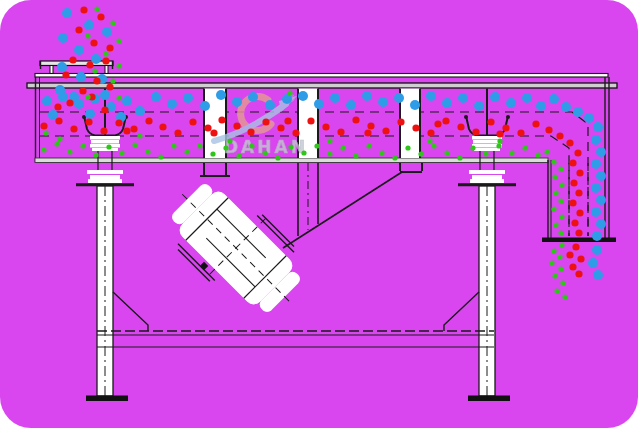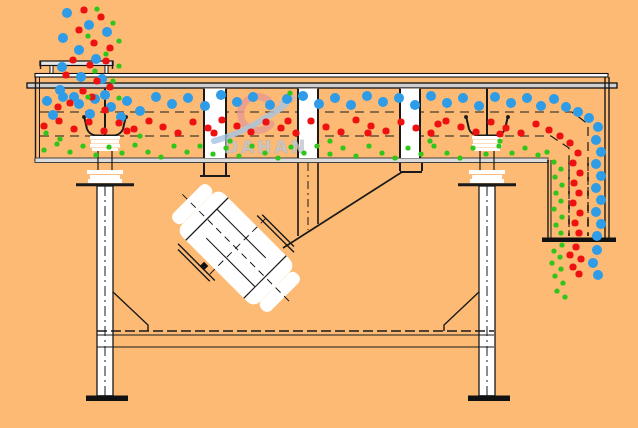--- a/index.html
+++ b/index.html
@@ -1,17 +1,17 @@
 <!DOCTYPE html>
 <html><head>
 <meta charset="utf-8">
 <style>
   html,body{margin:0;padding:0;background:#fff;}
-  .canvas{position:relative;width:638px;height:428px;background:#fdba74;overflow:hidden;
-          font-family:"DejaVu Sans","Liberation Sans",sans-serif;}
+  .canvas{position:relative;width:638px;height:428px;background:#d946ef;overflow:hidden;
+          font-family:"DejaVu Sans","Liberation Sans",sans-serif;border-radius:31px;}
   svg{display:block;}
   .machine line,.machine path,.machine polyline{stroke:#1a1a1a;fill:none;}
   .wm-text{letter-spacing:3px;font-weight:bold;}
 </style>
 </head>
 <body>
 
 <div class="canvas">
 <svg width="638" height="428" viewBox="0 0 638 428" xmlns="http://www.w3.org/2000/svg">
 

